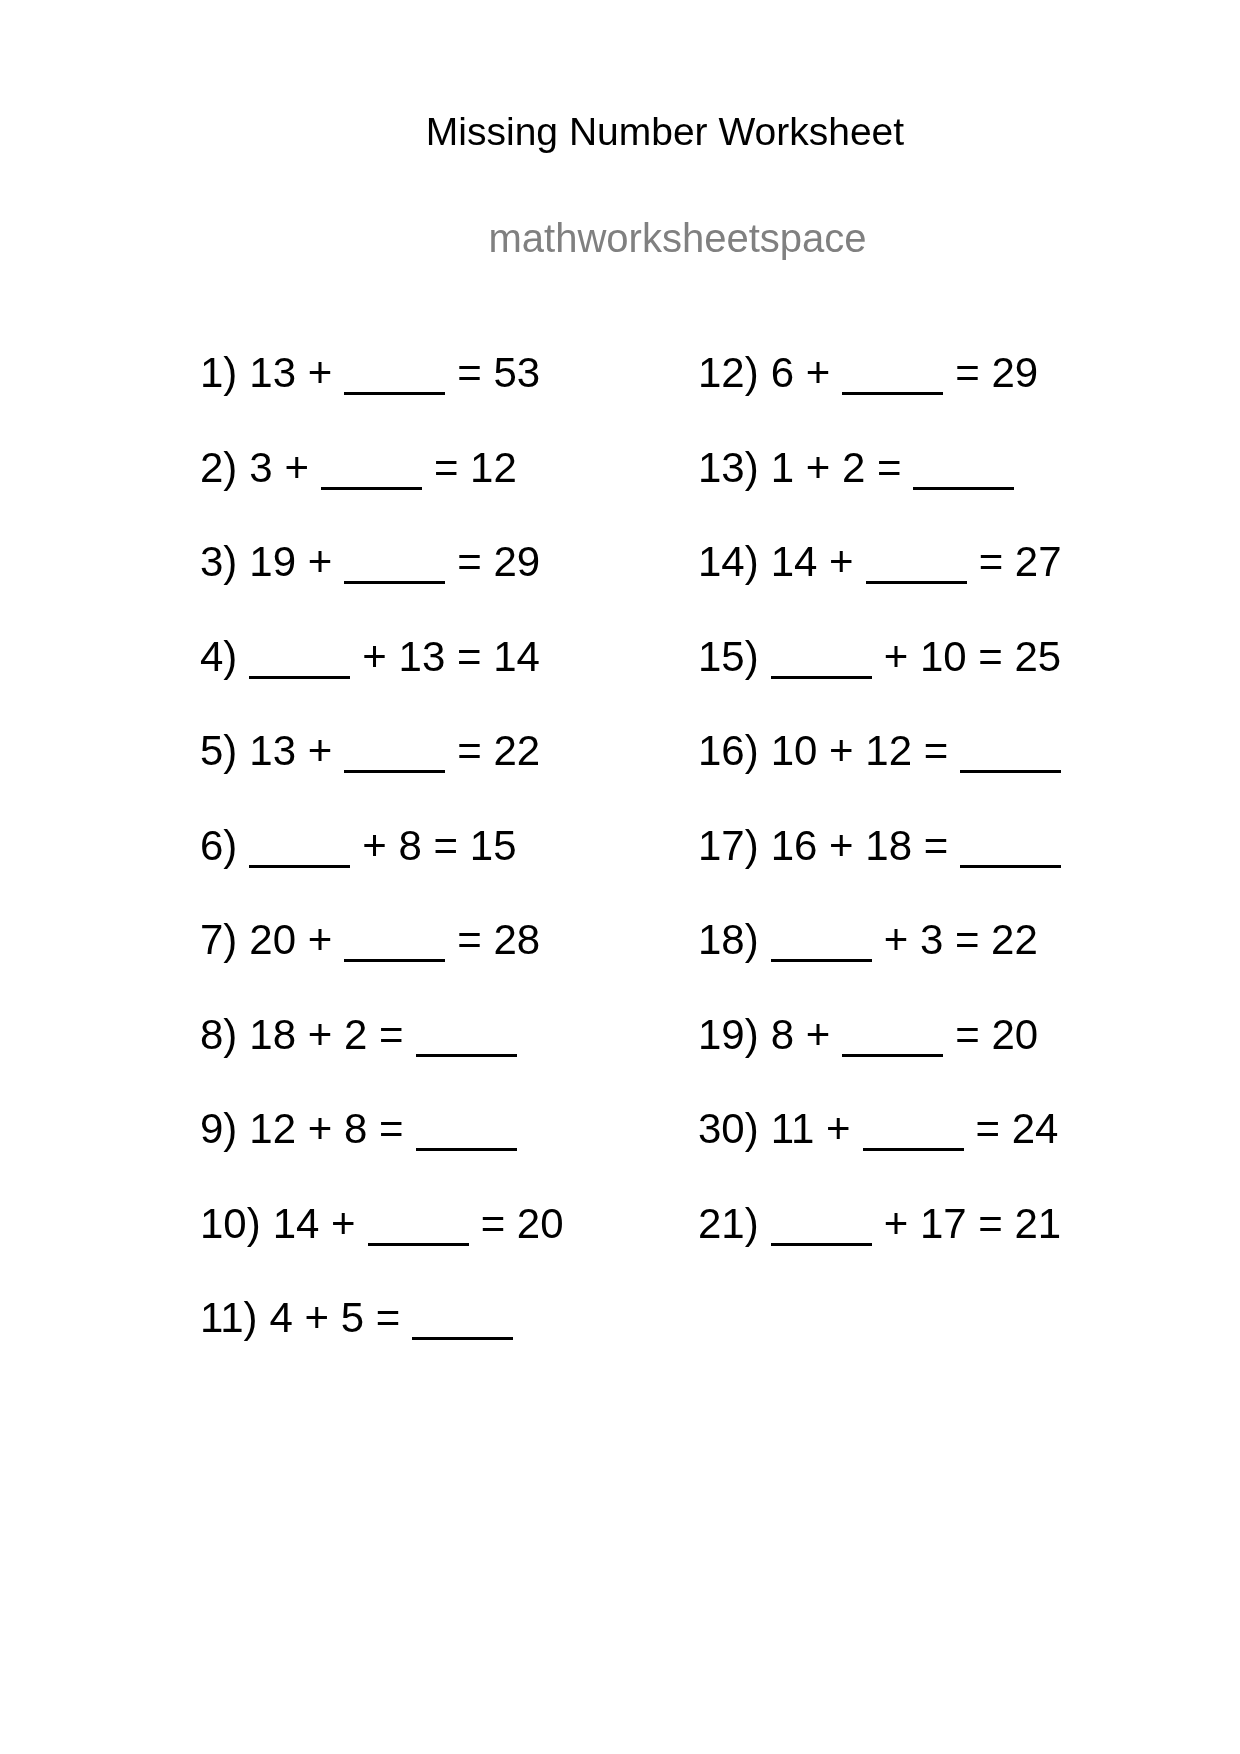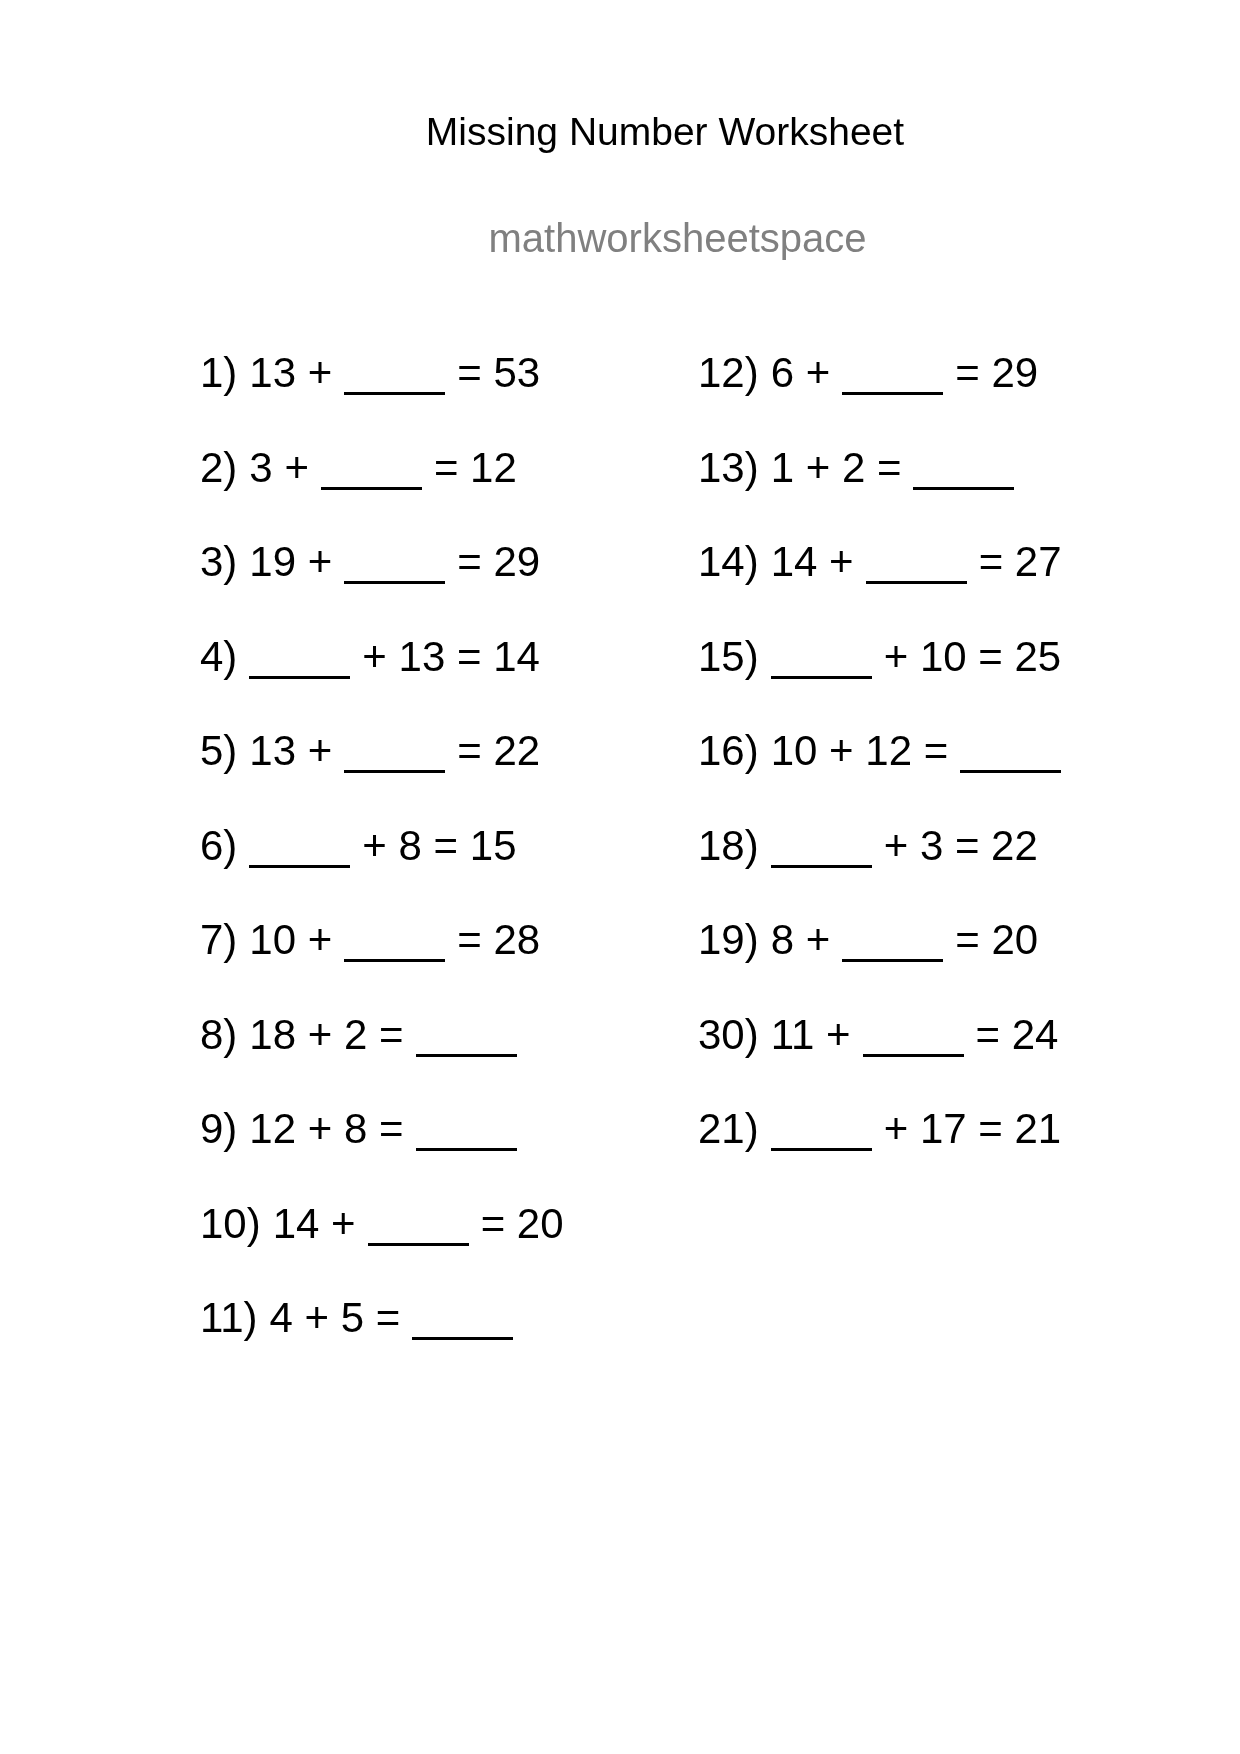--- a/index.html
+++ b/index.html
@@ -102,21 +102,21 @@
     <span class="blank"></span>
     <span class="part">= 22</span>
   </div>
   <div class="problem">
     <span class="num">6)</span>
     <span class="blank" style="margin-left:0"></span>
     <span class="part">+ 8 = 15</span>
   </div>
   <div class="problem">
     <span class="num">7)</span>
-    <span class="part">10 +</span>
+    <span class="part">20 +</span>
     <span class="blank"></span>
     <span class="part">= 28</span>
   </div>
   <div class="problem">
     <span class="num">8)</span>
     <span class="part">18 + 2 =</span>
     <span class="blank"></span>
   </div>
   <div class="problem">
     <span class="num">9)</span>
@@ -158,20 +158,25 @@
     <span class="num">15)</span>
     <span class="blank" style="margin-left:0"></span>
     <span class="part">+ 10 = 25</span>
   </div>
   <div class="problem">
     <span class="num">16)</span>
     <span class="part">10 + 12 =</span>
     <span class="blank"></span>
   </div>
   <div class="problem">
+    <span class="num">17)</span>
+    <span class="part">16 + 18 =</span>
+    <span class="blank"></span>
+  </div>
+  <div class="problem">
     <span class="num">18)</span>
     <span class="blank" style="margin-left:0"></span>
     <span class="part">+ 3 = 22</span>
   </div>
   <div class="problem">
     <span class="num">19)</span>
     <span class="part">8 +</span>
     <span class="blank"></span>
     <span class="part">= 20</span>
   </div>

